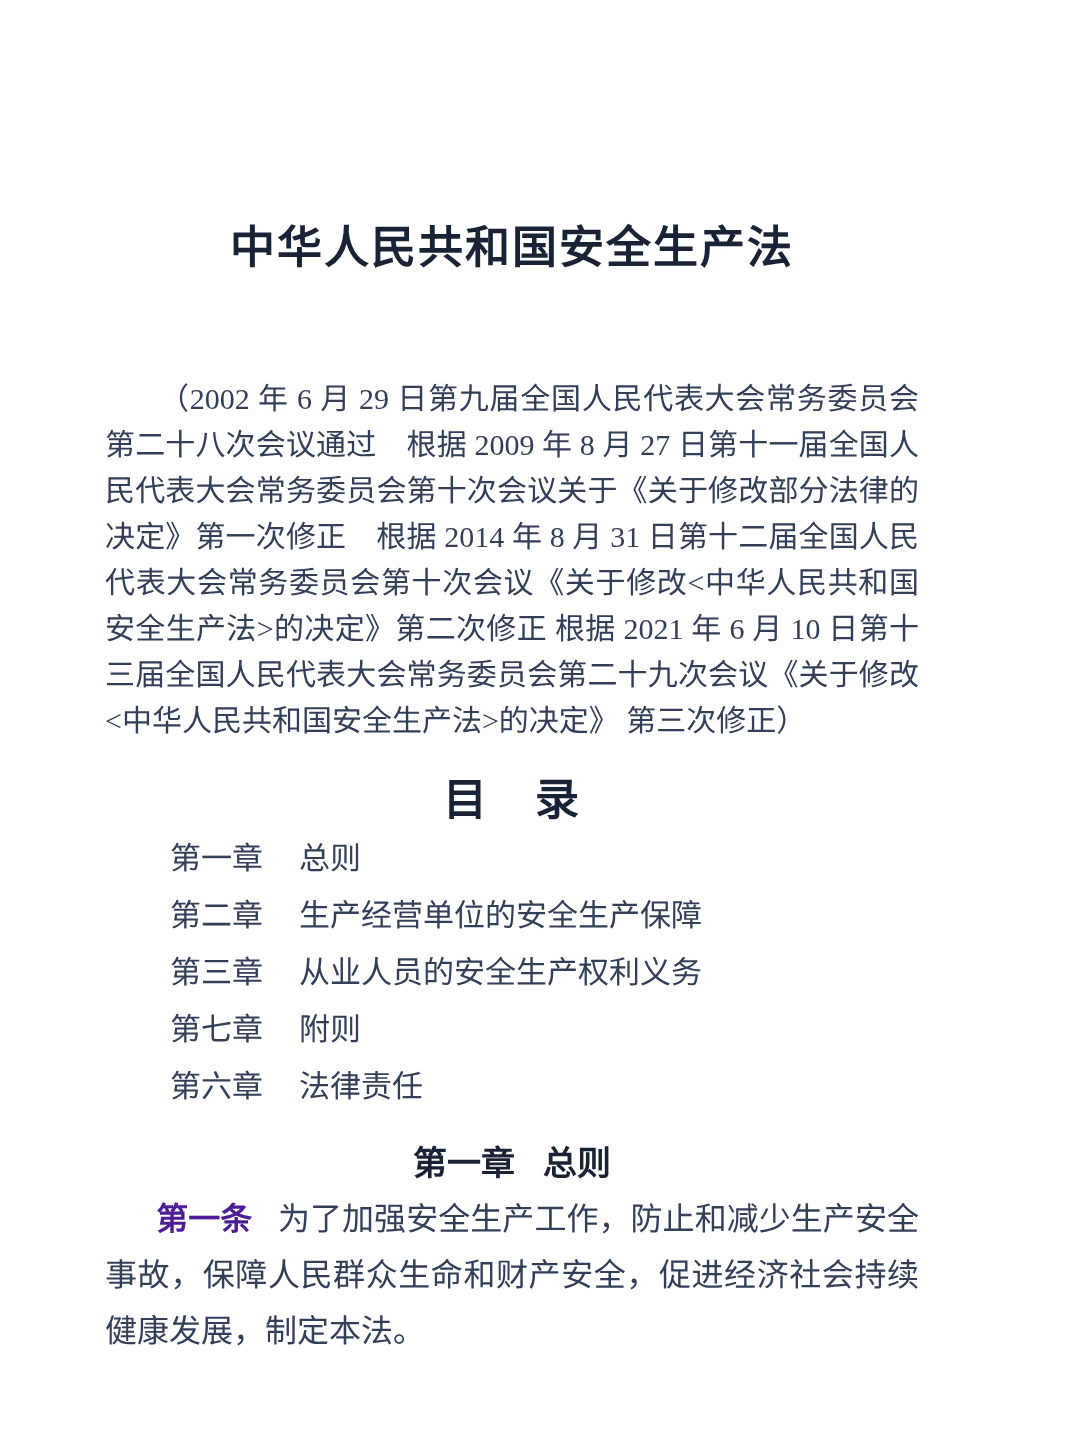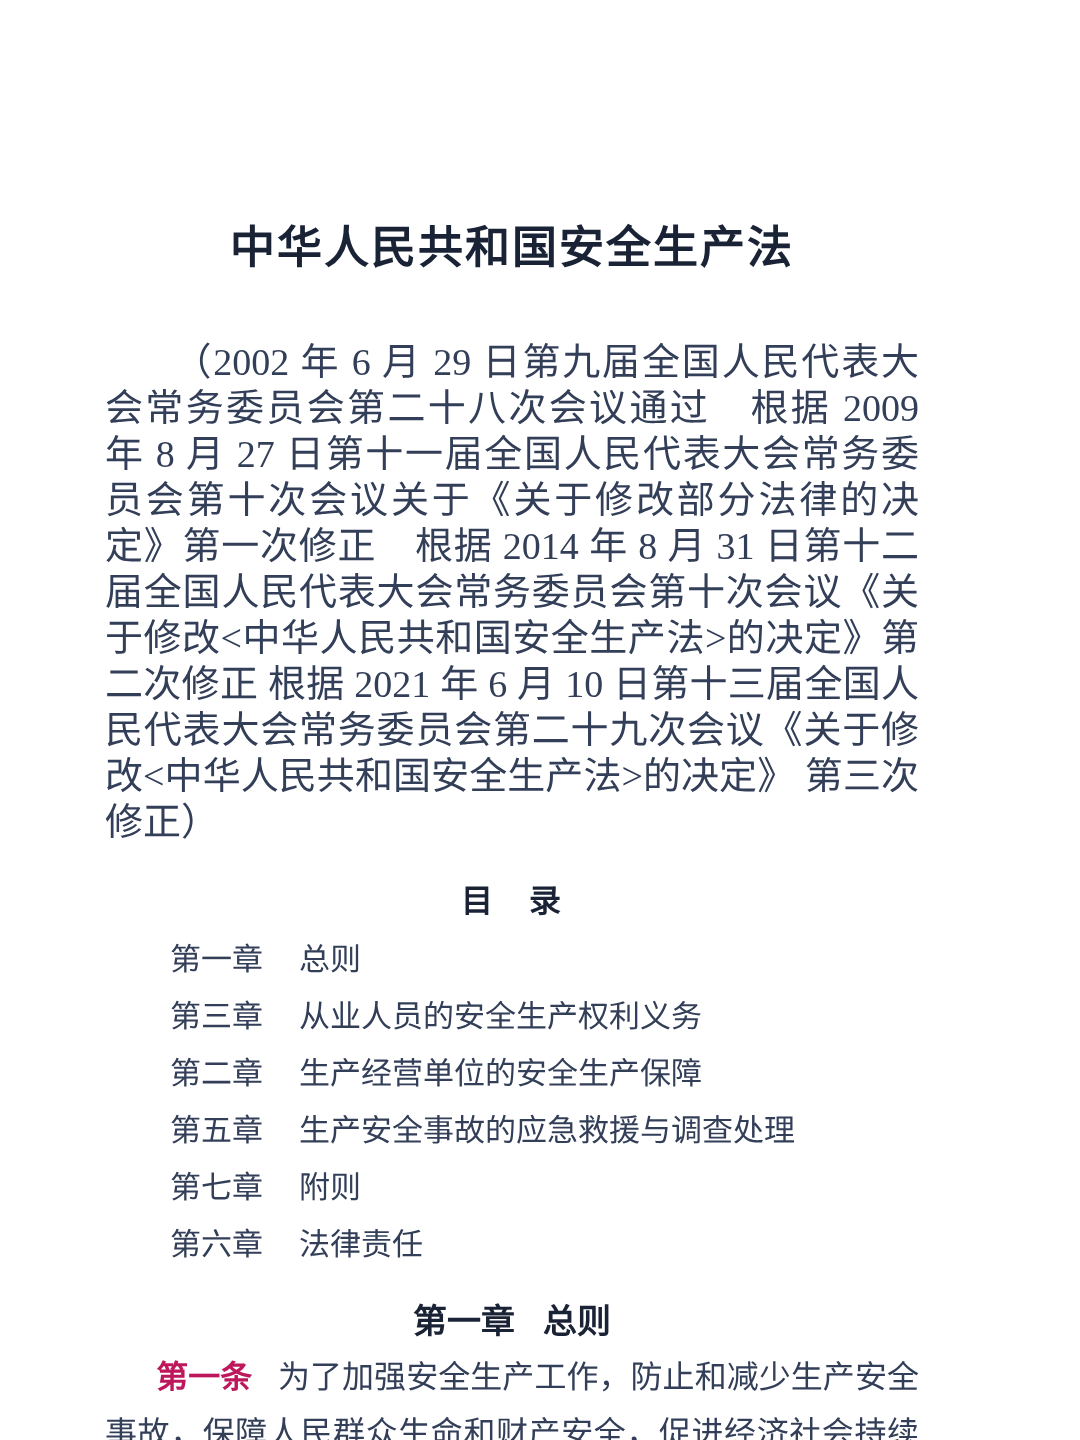--- a/index.html
+++ b/index.html
@@ -21,34 +21,34 @@
     font-weight: 700;
     font-size: 45px;
     line-height: 52px;
     letter-spacing: 2px;
     text-align: center;
     color: #1a2336;
   }
 
   
   .intro {
-    margin-top: 65px;
+    margin-top: 102px;
     font-family: "Liberation Serif", serif;
-    font-size: 38px;
+    font-size: 30px;
     line-height: 46px;
     color: #333f58;
     text-align: justify;
     text-indent: 1.8em;
   }
 
   .toc-heading {
     margin-top: 32px;
     font-family: "Liberation Sans", sans-serif;
     font-weight: 700;
-    font-size: 32px;
+    font-size: 44px;
     line-height: 48px;
     letter-spacing: 2px;
     text-align: center;
     color: #1a2336;
   }
 
   .toc {
     margin-top: 6px;
     padding-left: 65px;
     font-family: "Liberation Serif", serif;
@@ -78,47 +78,44 @@
     font-family: "Liberation Serif", serif;
     font-size: 32px;
     line-height: 56px;
     color: #333f58;
     text-align: justify;
     text-indent: 1.6em;
   }
   .article-no {
     font-family: Liberation Sans, sans-serif;
     font-weight: 700;
-    color: #be185d;
+    color: #4c1d95;
     margin-right: 0.8em;
   }
 </style>
 </head>
 <body>
 
 <div class="page">
 
   <h1 class="doc-title">中华人民共和国安全生产法</h1>
 
   <p class="intro">（2002 年 6 月 29 日第九届全国人民代表大会常务委员会第二十八次会议通过　根据 2009 年 8 月 27 日第十一届全国人民代表大会常务委员会第十次会议关于《关于修改部分法律的决定》第一次修正　根据 2014 年 8 月 31 日第十二届全国人民代表大会常务委员会第十次会议《关于修改&lt;中华人民共和国安全生产法&gt;的决定》第二次修正 根据 2021 年 6 月 10 日第十三届全国人民代表大会常务委员会第二十九次会议《关于修改&lt;中华人民共和国安全生产法&gt;的决定》 第三次修正）</p>
 
   <h2 class="toc-heading">目　录</h2>
 
   <div class="toc">
     <div class="toc-row">
       <span class="toc-chapter">第一章</span><span class="toc-title">总则</span>
     </div>
     <div class="toc-row">
-      <span class="toc-chapter">第三章</span><span class="toc-title">从业人员的安全生产权利义务</span>
-    </div>
-    <div class="toc-row">
       <span class="toc-chapter">第二章</span><span class="toc-title">生产经营单位的安全生产保障</span>
     </div>
     <div class="toc-row">
-      <span class="toc-chapter">第五章</span><span class="toc-title">生产安全事故的应急救援与调查处理</span>
+      <span class="toc-chapter">第三章</span><span class="toc-title">从业人员的安全生产权利义务</span>
     </div>
     <div class="toc-row">
       <span class="toc-chapter">第七章</span><span class="toc-title">附则</span>
     </div>
     <div class="toc-row">
       <span class="toc-chapter">第六章</span><span class="toc-title">法律责任</span>
     </div>
   </div>
 
   <h3 class="chapter-heading">

